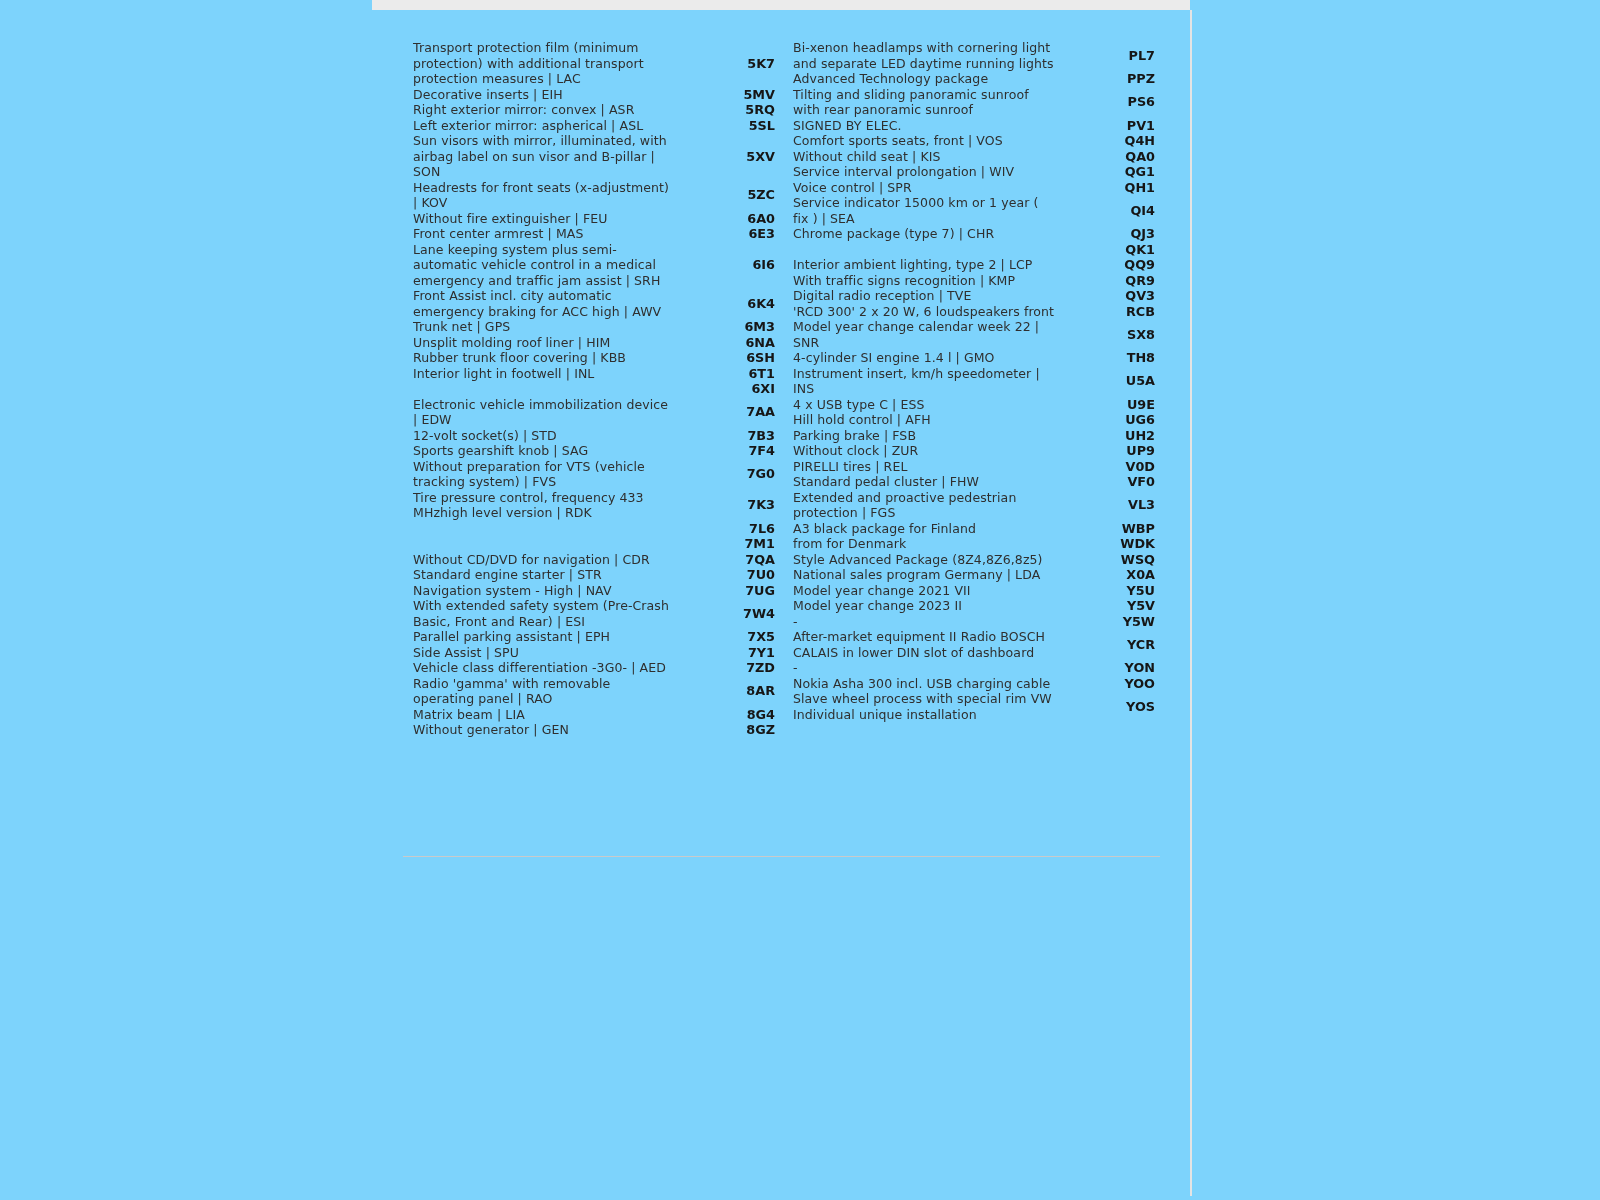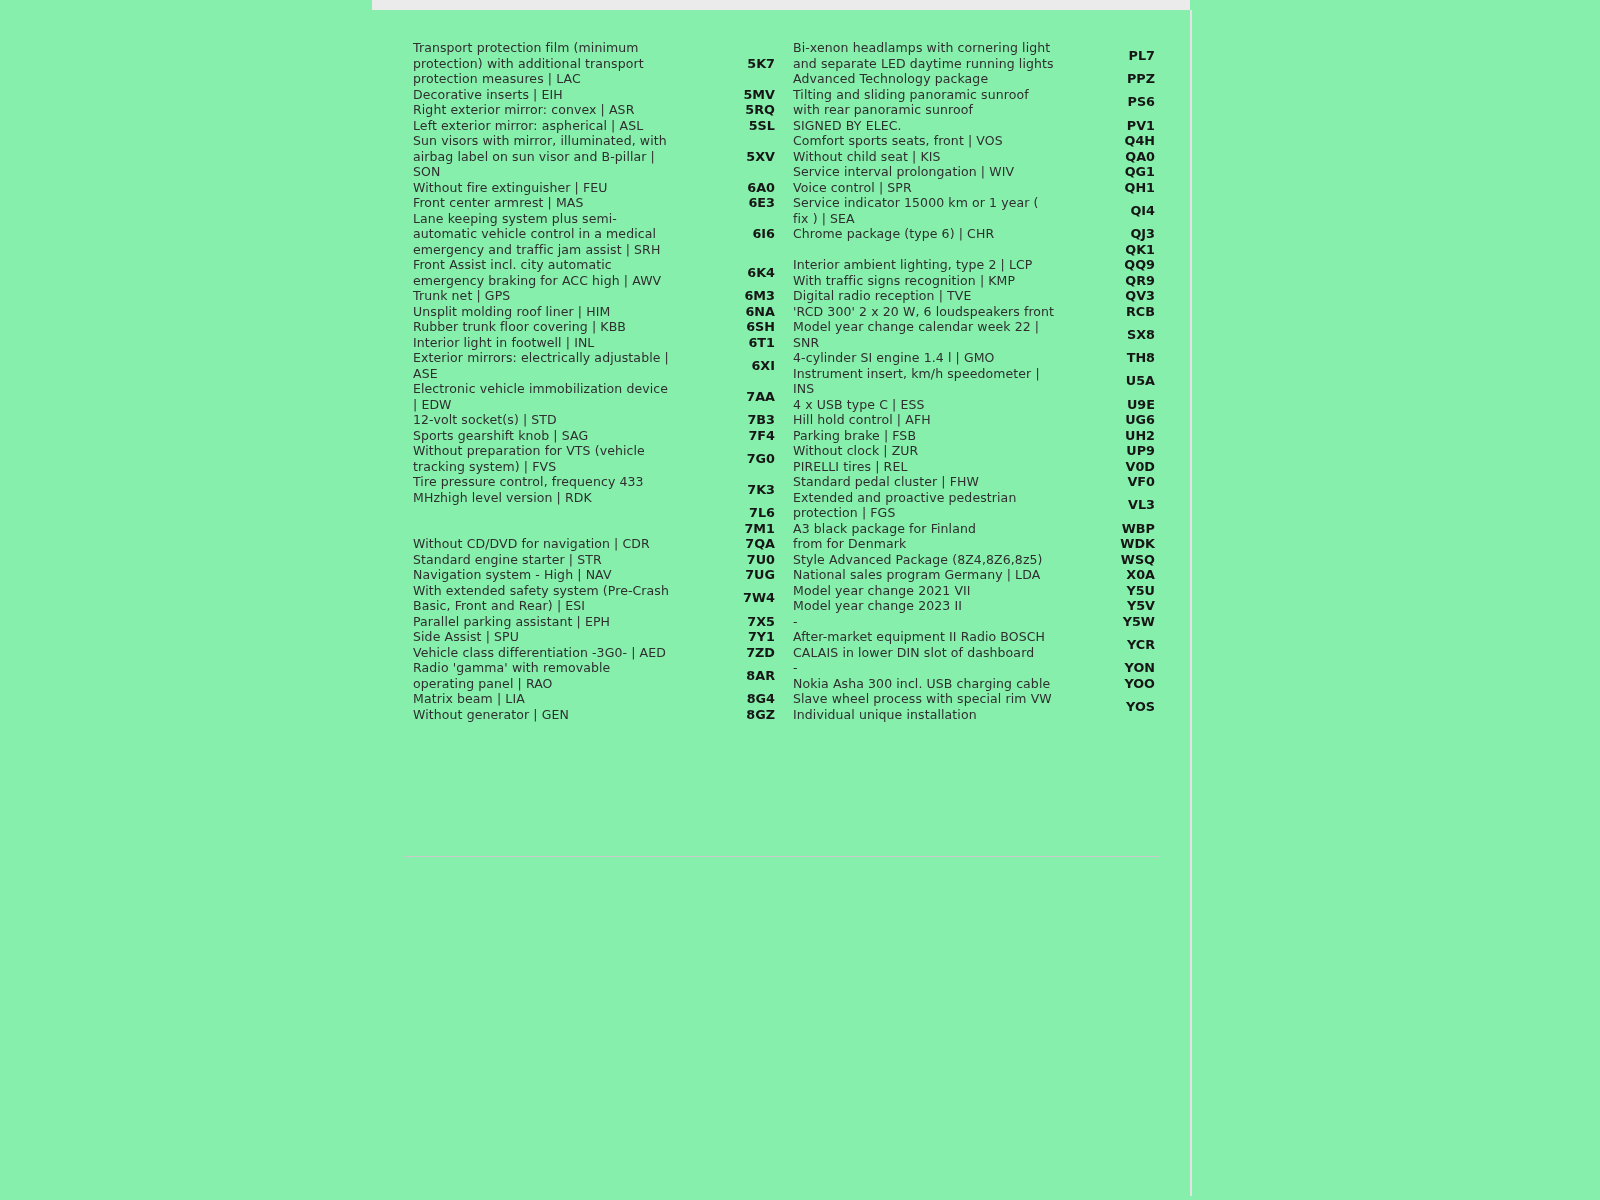--- a/index.html
+++ b/index.html
@@ -1,20 +1,20 @@
 <!DOCTYPE html>
 <html><head>
 <meta charset="utf-8">
 <style>
   html, body { margin: 0; padding: 0; background: #ffffff; }
   .page {
     position: relative;
     width: 1600px;
     height: 1200px;
-    background: #86efac;
+    background: #7dd3fc;
     overflow: hidden;
     font-family: "DejaVu Sans", "Liberation Sans", sans-serif;
   }
   .scan-strip-top {
     position: absolute;
     left: 372px; top: 0;
     width: 818px; height: 10px;
     background: #ebebeb;
   }
   .scan-vline {
@@ -81,20 +81,24 @@
         </div>
         <div class="entry">
           <span class="desc">Left exterior mirror: aspherical | ASL</span>
           <span class="code">5SL</span>
         </div>
         <div class="entry">
           <span class="desc">Sun visors with mirror, illuminated, with airbag label on sun visor and B-pillar | SON</span>
           <span class="code">5XV</span>
         </div>
         <div class="entry">
+          <span class="desc">Headrests for front seats (x-adjustment) | KOV</span>
+          <span class="code">5ZC</span>
+        </div>
+        <div class="entry">
           <span class="desc">Without fire extinguisher | FEU</span>
           <span class="code">6A0</span>
         </div>
         <div class="entry">
           <span class="desc">Front center armrest | MAS</span>
           <span class="code">6E3</span>
         </div>
         <div class="entry">
           <span class="desc">Lane keeping system plus semi-automatic vehicle control in a medical emergency and traffic jam assist | SRH</span>
           <span class="code">6I6</span>
@@ -113,21 +117,20 @@
         </div>
         <div class="entry">
           <span class="desc">Rubber trunk floor covering | KBB</span>
           <span class="code">6SH</span>
         </div>
         <div class="entry">
           <span class="desc">Interior light in footwell | INL</span>
           <span class="code">6T1</span>
         </div>
         <div class="entry">
-          <span class="desc">Exterior mirrors: electrically adjustable | ASE</span>
           <span class="code">6XI</span>
         </div>
         <div class="entry">
           <span class="desc">Electronic vehicle immobilization device | EDW</span>
           <span class="code">7AA</span>
         </div>
         <div class="entry">
           <span class="desc">12-volt socket(s) | STD</span>
           <span class="code">7B3</span>
         </div>
@@ -221,21 +224,21 @@
         </div>
         <div class="entry">
           <span class="desc">Voice control | SPR</span>
           <span class="code">QH1</span>
         </div>
         <div class="entry">
           <span class="desc">Service indicator 15000 km or 1 year ( fix ) | SEA</span>
           <span class="code">QI4</span>
         </div>
         <div class="entry">
-          <span class="desc">Chrome package (type 6) | CHR</span>
+          <span class="desc">Chrome package (type 7) | CHR</span>
           <span class="code">QJ3</span>
         </div>
         <div class="entry">
           <span class="code">QK1</span>
         </div>
         <div class="entry">
           <span class="desc">Interior ambient lighting, type 2 | LCP</span>
           <span class="code">QQ9</span>
         </div>
         <div class="entry">

